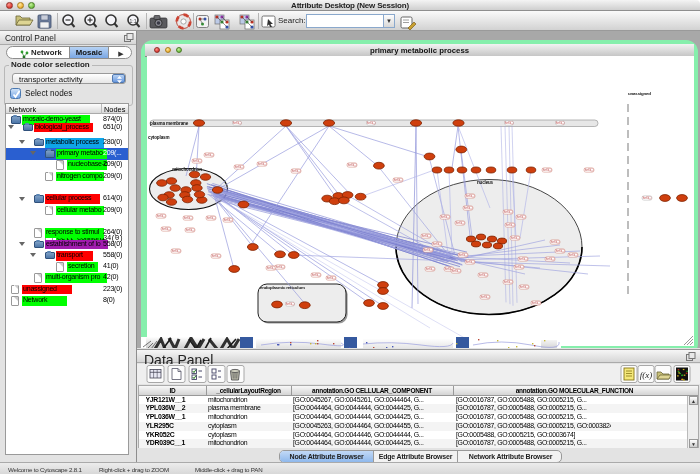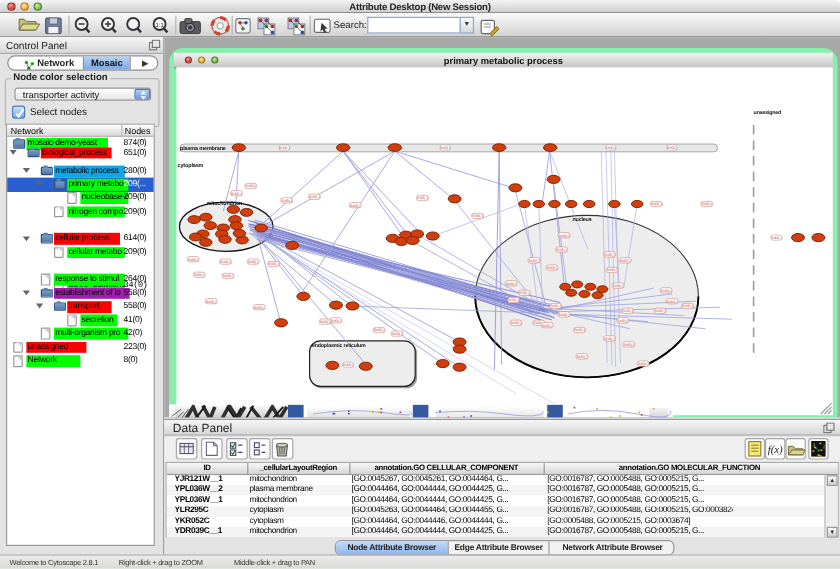--- a/index.html
+++ b/index.html
@@ -548,21 +548,21 @@
 <rect x="208" y="10" width="1.4" height="1.4" fill="#4858b8"></rect>
 <rect x="337" y="2" width="1.4" height="1.4" fill="#b84838"></rect>
 <rect x="137" y="7" width="1.4" height="1.4" fill="#4858b8"></rect>
 <rect x="391" y="6" width="1.4" height="1.4" fill="#c8b838"></rect>
 <rect x="403" y="3" width="1.4" height="1.4" fill="#c8b838"></rect>
 <line x1="0" y1="11.5" x2="420" y2="11.5" stroke="#8a8a8a" stroke-width="1"></line>
 </svg>
 </div>
 <div class="abs" style="left:137px;top:348px;width:563px;height:114px;background:#e3e3e3">
 <div class="abs" style="left:0;top:1px;width:563px;height:14px;background:linear-gradient(#f6f6f6,#d6d6d6);border-bottom:1px solid #aaa;border-top:1px solid #999">
-<div class="abs" style="left:7px;top:2px;font-size:10px;color:#222">Data Panel</div>
+<div class="abs" style="left:7px;top:2px;font-size:14px;color:#222">Data Panel</div>
 <svg class="abs" style="left:549px;top:2px" width="10" height="10">
         <rect x="0.5" y="2.5" width="6" height="6" fill="none" stroke="#777" stroke-width="1"></rect>
         <rect x="3" y="0.5" width="6" height="6" fill="#e8e8e8" stroke="#777" stroke-width="1"></rect>
       </svg>
 </div>
 <div class="abs" style="left:0;top:16px;width:563px;height:20px;background:#efefef">
 <svg class="abs" style="left:0;top:0" width="563" height="20" viewBox="0 0 563 20">
 <rect x="10" y="1.5" width="17" height="17" rx="2" fill="#fcfcfc" stroke="#a8a8a8" stroke-width="1"></rect>
 <rect x="31" y="1.5" width="17" height="17" rx="2" fill="#fcfcfc" stroke="#a8a8a8" stroke-width="1"></rect>
 <rect x="52" y="1.5" width="17" height="17" rx="2" fill="#fcfcfc" stroke="#a8a8a8" stroke-width="1"></rect>

